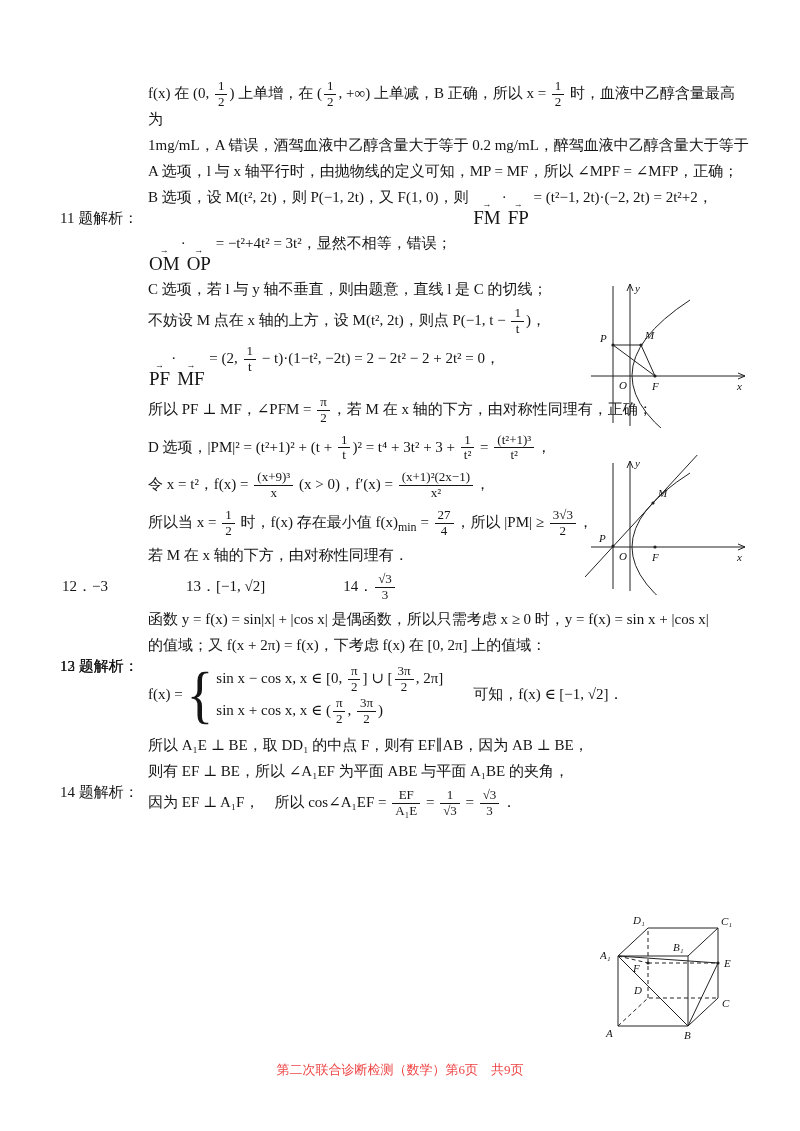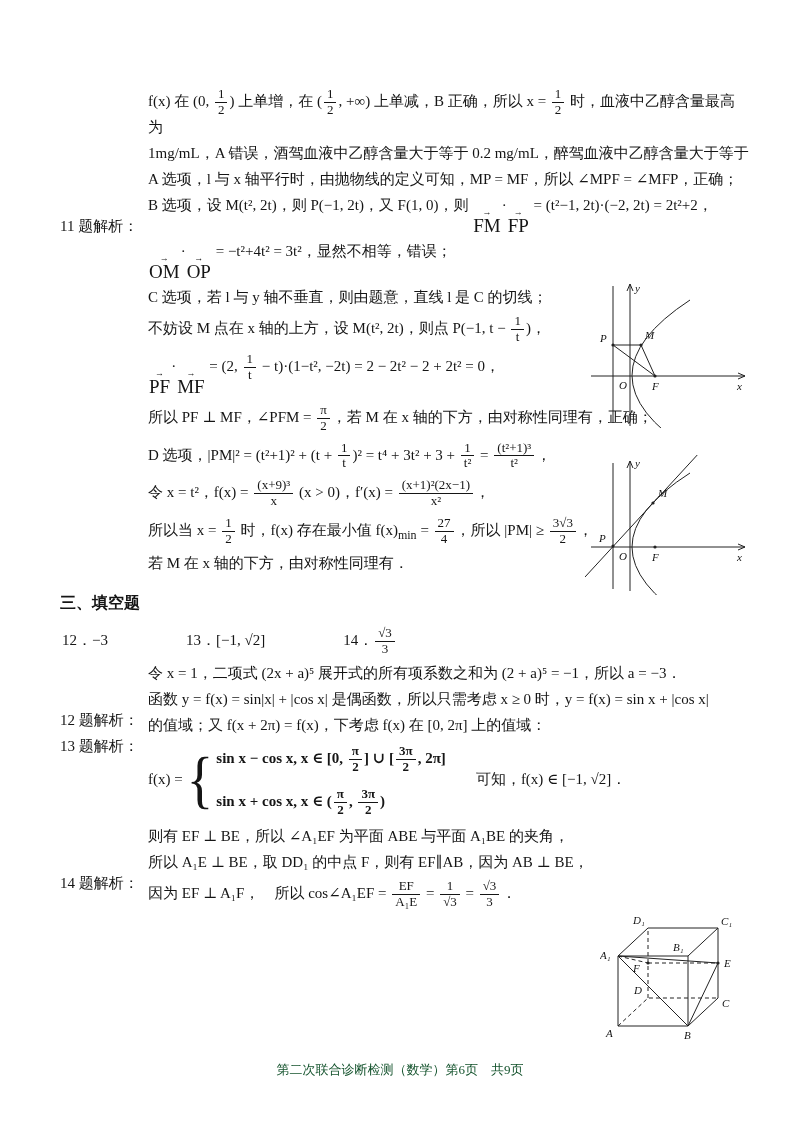--- a/index.html
+++ b/index.html
@@ -1,21 +1,21 @@
 <!DOCTYPE html>
 <html><head>
 <meta charset="utf-8">
 <style>
   html,body{margin:0;padding:0;background:#888;}
   .page{
     position:relative;width:800px;height:1131px;margin:0 auto;background:#fff;
     font-family:"Liberation Serif","DejaVu Serif",serif;
     font-size:15px;color:#151515;overflow:hidden;
   }
-  #content{position:absolute;left:60px;right:50px;top:80px;}
+  #content{position:absolute;left:60px;right:50px;top:72px;}
   .block{position:relative;margin-bottom:6px;}
   .para{padding-left:88px;}
   .flush{padding-left:2px;}
   .blabel{position:absolute;left:0;top:7px;white-space:nowrap;margin-top:40px;}
   .heading{font-weight:bold;font-size:16px;margin:20px 0 12px 0;
     font-family:"Liberation Sans","DejaVu Sans",sans-serif;}
   .line{margin:7px 0;white-space:nowrap;}
   .t{white-space:pre-wrap;}
   .frac{display:inline-block;vertical-align:middle;text-align:center;
     font-size:13px;line-height:1.15;margin:0 2px;}
@@ -23,27 +23,27 @@
   .den{display:block;border-top:1px solid #151515;padding:0 3px;}
   .vec{display:inline-flex;flex-direction:column;align-items:center;
     vertical-align:-5px;line-height:1;margin:0 1px;}
   .vec-a{font-size:9px;line-height:7px;}
   .vec-b{font-size:19px;}
   sub{font-size:12px;}
   .sp{display:inline-block;width:78px;}
   .cases{display:inline-flex;align-items:center;vertical-align:middle;margin:2px 0;}
   .brace{font-size:56px;line-height:0.85;margin-right:3px;transform:scaleY(1.12);
     font-weight:300;}
-  .crows{display:inline-flex;flex-direction:column;gap:12px;font-weight:bold;}
+  .crows{display:inline-flex;flex-direction:column;gap:1px;}
   .crow{white-space:nowrap;}
   .fig{position:absolute;}
   .fig svg text{font-size:11px;font-style:italic;
     font-family:"Liberation Serif","DejaVu Serif",serif;fill:#151515;}
   .footer{position:absolute;bottom:52px;left:0;right:0;text-align:center;
-    font-size:13px;color:#14532d;}
+    font-size:13px;color:#ef4444;}
 </style>
 </head>
 <body>
 
 <div class="page">
   <div id="content">
       <div class="block para">
         <div class="line"><span class="t">f(x) 在 (0, </span><span class="frac"><span class="num">1</span><span class="den">2</span></span><span class="t">) 上单增，在 (</span><span class="frac"><span class="num">1</span><span class="den">2</span></span><span class="t">, +∞) 上单减，B 正确，所以 x = </span><span class="frac"><span class="num">1</span><span class="den">2</span></span><span class="t"> 时，血液中乙醇含量最高为</span></div>
         <div class="line"><span class="t">1mg/mL，A 错误，酒驾血液中乙醇含量大于等于 0.2 mg/mL，醉驾血液中乙醇含量大于等于</span></div>
       </div>
@@ -72,44 +72,42 @@
           </span><span class="t">·</span><span class="vec">
             <span class="vec-a">→</span>
             <span class="vec-b">MF</span>
           </span><span class="t"> = (2, </span><span class="frac"><span class="num">1</span><span class="den">t</span></span><span class="t"> − t)·(1−t², −2t) = 2 − 2t² − 2 + 2t² = 0，</span></div>
         <div class="line"><span class="t">所以 PF ⊥ MF，∠PFM = </span><span class="frac"><span class="num">π</span><span class="den">2</span></span><span class="t">，若 M 在 x 轴的下方，由对称性同理有，正确；</span></div>
         <div class="line"><span class="t">D 选项，|PM|² = (t²+1)² + (t + </span><span class="frac"><span class="num">1</span><span class="den">t</span></span><span class="t">)² = t⁴ + 3t² + 3 + </span><span class="frac"><span class="num">1</span><span class="den">t²</span></span><span class="t"> = </span><span class="frac"><span class="num">(t²+1)³</span><span class="den">t²</span></span><span class="t">，</span></div>
         <div class="line"><span class="t">令 x = t²，f(x) = </span><span class="frac"><span class="num">(x+9)³</span><span class="den">x</span></span><span class="t"> (x &gt; 0)，f′(x) = </span><span class="frac"><span class="num">(x+1)²(2x−1)</span><span class="den">x²</span></span><span class="t">，</span></div>
         <div class="line"><span class="t">所以当 x = </span><span class="frac"><span class="num">1</span><span class="den">2</span></span><span class="t"> 时，f(x) 存在最小值 f(x)</span><sub>min</sub><span class="t"> = </span><span class="frac"><span class="num">27</span><span class="den">4</span></span><span class="t">，所以 |PM| ≥ </span><span class="frac"><span class="num">3√3</span><span class="den">2</span></span><span class="t">，</span></div>
         <div class="line"><span class="t">若 M 在 x 轴的下方，由对称性同理有．</span></div>
       </div>
-      <div class="block heading">三、填空题</div>
       <div class="block flush">
         <div class="line"><span class="t">12．−3</span><span class="sp"></span><span class="t">13．[−1, √2]</span><span class="sp"></span><span class="t">14．</span><span class="frac"><span class="num">√3</span><span class="den">3</span></span></div>
       </div>
       <div class="block para">
         <span class="blabel">12 题解析：</span>
-        <div class="line"><span class="t">令 x = 1，二项式 (2x + a)⁵ 展开式的所有项系数之和为 (2 + a)⁵ = −1，所以 a = −3．</span></div>
       </div>
       <div class="block para">
         <span class="blabel">13 题解析：</span>
         <div class="line"><span class="t">函数 y = f(x) = sin|x| + |cos x| 是偶函数，所以只需考虑 x ≥ 0 时，y = f(x) = sin x + |cos x|</span></div>
         <div class="line"><span class="t">的值域；又 f(x + 2π) = f(x)，下考虑 f(x) 在 [0, 2π] 上的值域：</span></div>
         <div class="line"><span class="t">f(x) = </span><span class="cases">
             <span class="brace">{</span>
             <span class="crows">
               <span class="crow"><span class="t">sin x − cos x, x ∈ [0, </span><span class="frac"><span class="num">π</span><span class="den">2</span></span><span class="t">] ∪ [</span><span class="frac"><span class="num">3π</span><span class="den">2</span></span><span class="t">, 2π]</span></span>
               <span class="crow"><span class="t">sin x + cos x, x ∈ (</span><span class="frac"><span class="num">π</span><span class="den">2</span></span><span class="t">, </span><span class="frac"><span class="num">3π</span><span class="den">2</span></span><span class="t">)</span></span>
             </span>
           </span><span class="t">　　可知，f(x) ∈ [−1, √2]．</span></div>
       </div>
       <div class="block para">
         <span class="blabel">14 题解析：</span>
+        <div class="line"><span class="t">所以 A₁E ⊥ BE，取 DD₁ 的中点 F，则有 EF∥AB，因为 AB ⊥ BE，</span></div>
         <div class="line"><span class="t">则有 EF ⊥ BE，所以 ∠A₁EF 为平面 ABE 与平面 A₁BE 的夹角，</span></div>
-        <div class="line"><span class="t">所以 A₁E ⊥ BE，取 DD₁ 的中点 F，则有 EF∥AB，因为 AB ⊥ BE，</span></div>
         <div class="line"><span class="t">因为 EF ⊥ A₁F，　所以 cos∠A₁EF = </span><span class="frac"><span class="num">EF</span><span class="den">A₁E</span></span><span class="t"> = </span><span class="frac"><span class="num">1</span><span class="den">√3</span></span><span class="t"> = </span><span class="frac"><span class="num">√3</span><span class="den">3</span></span><span class="t">．</span></div>
       </div>
     </div>
 
   <div class="fig" style="left:585px;top:278px;">
     <svg width="170" height="150" viewBox="0 0 170 150">
       <g stroke="#222" stroke-width="1" fill="none">
         <line x1="45" y1="6" x2="45" y2="148"></line>
         <path d="M45,6 l-3,7 M45,6 l3,7"></path>
         <line x1="6" y1="98" x2="160" y2="98"></line>

